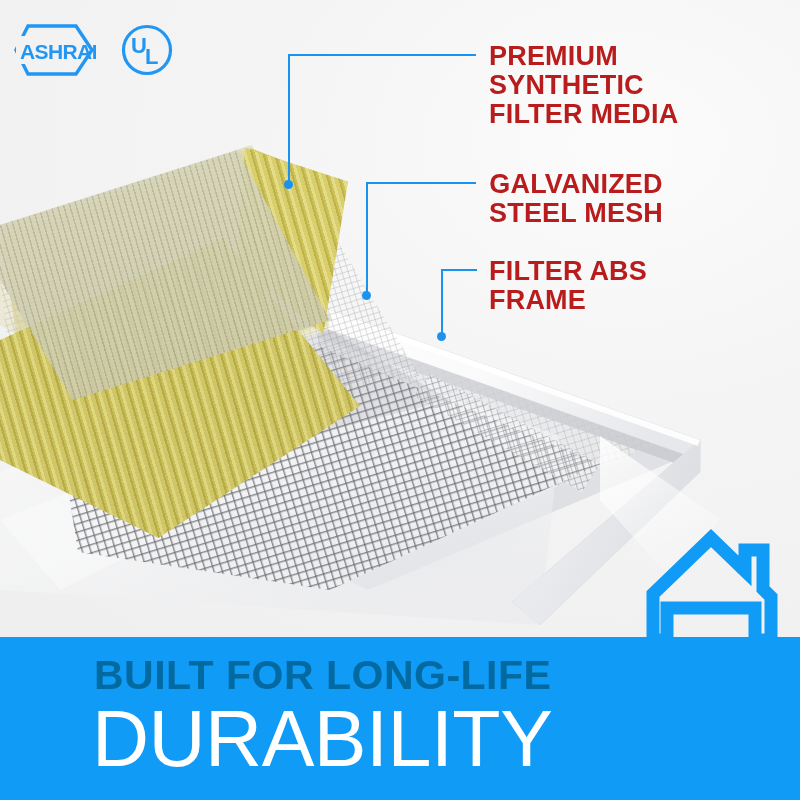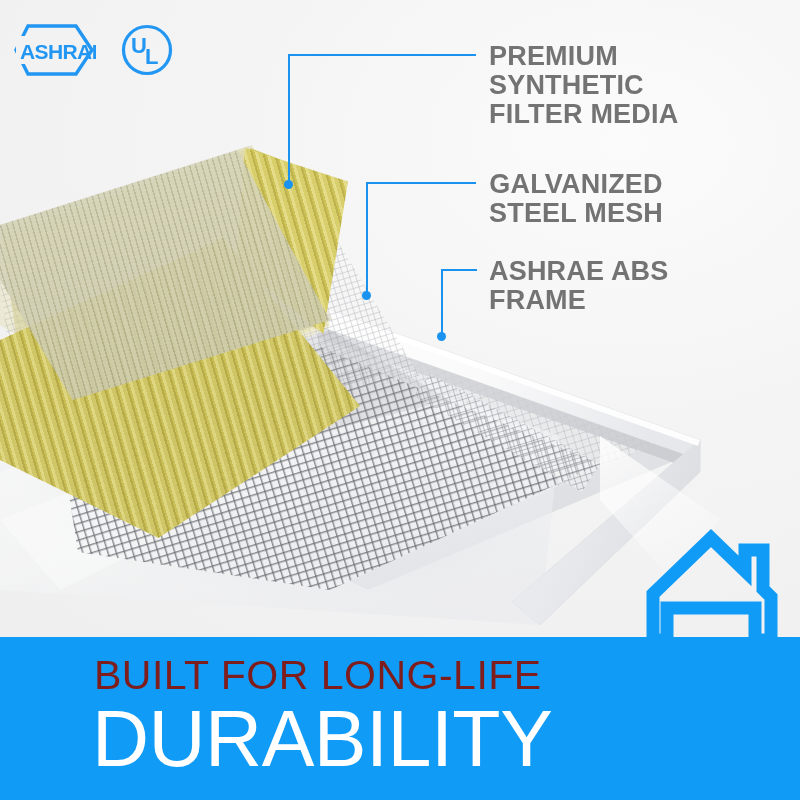--- a/index.html
+++ b/index.html
@@ -85,21 +85,21 @@
         74deg,
         rgba(160,158,120,.55) 0 1.5px,
         rgba(206,204,170,.35) 1.5px 6px
       ),
       linear-gradient(170deg, rgba(222,221,200,.95), rgba(199,198,176,.9));
   }
 
   
   .callout-text {
     position: absolute;
-    color: #737373;
+    color: #b91c1c;
     font-weight: bold;
     font-size: 27px;
     line-height: 29px;
     letter-spacing: .2px;
     white-space: pre-line;
   }
   .connector { position: absolute; }
   .conn-h {
     position: absolute;
     height: 2px;
@@ -128,24 +128,24 @@
   
   .banner {
     position: absolute;
     left: 0; top: 637px;
     width: 800px; height: 163px;
     background: #109bf7;
   }
   .banner-line1 {
     position: absolute;
     left: 94px; top: 653px;
-    color: #7f1d1d;
+    color: #0369a1;
     font-size: 41px;
     line-height: 44px;
-    font-weight: normal;
+    font-weight: bold;
     letter-spacing: .5px;
   }
   .banner-line2 {
     position: absolute;
     left: 92px; top: 697px;
     color: #ffffff;
     font-size: 79px;
     line-height: 84px;
     font-weight: normal;
     letter-spacing: -.5px;
@@ -300,21 +300,21 @@
     <div class="conn-dot" style="left:362px; top:291px;"></div>
   </div>
   <div class="callout-text" style="left:489px; top:170px;text-align:center;">GALVANIZED
 STEEL MESH</div>
 
   <div class="connector">
     <div class="conn-h" style="left:441px; top:269px; width:36px;"></div>
     <div class="conn-v" style="left:441px; top:269px; height:66px;"></div>
     <div class="conn-dot" style="left:437px; top:332px;"></div>
   </div>
-  <div class="callout-text" style="left:489px; top:257px;">ASHRAE ABS
+  <div class="callout-text" style="left:489px; top:257px;">FILTER ABS
 FRAME</div>
 
   <div class="house-icon">
     <svg viewBox="0 0 140 112" width="140" height="112">
       <path d="M8 66 L66 10 L100 43 L100 22 L118 22 L118 61 L126 69
                L126 112 L110 112 L110 80 L22 80 L22 112 L8 112 Z" fill="none" stroke="#109bf7" stroke-width="13" stroke-linejoin="miter"></path>
     </svg>
   </div>
 
   <div class="banner"></div>

